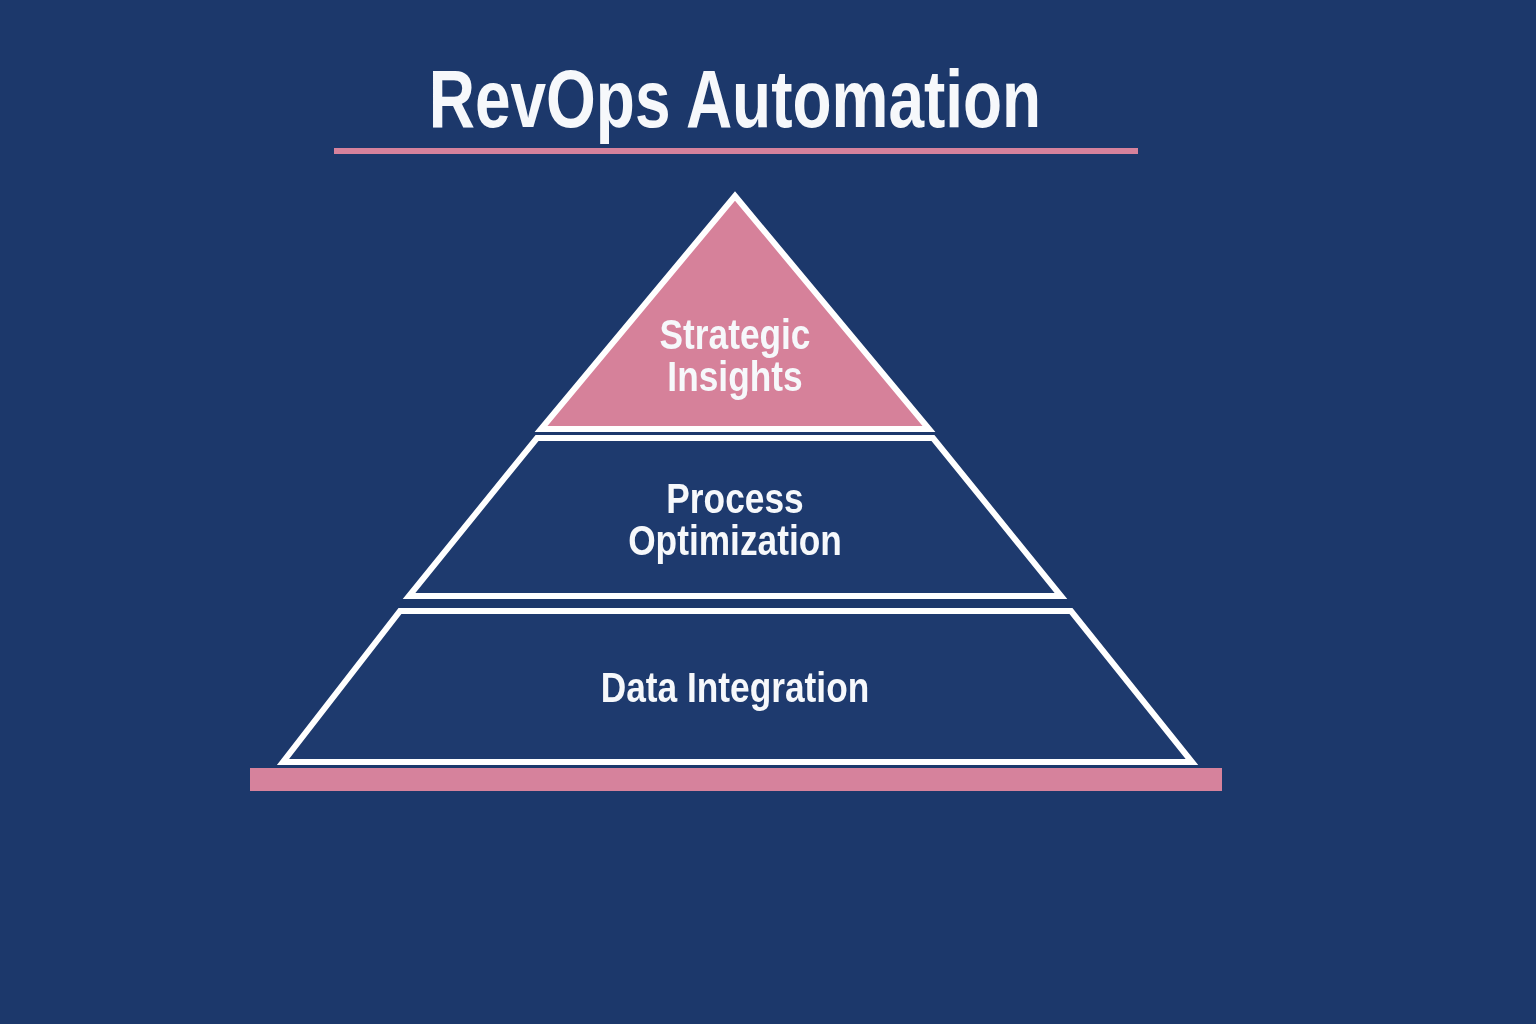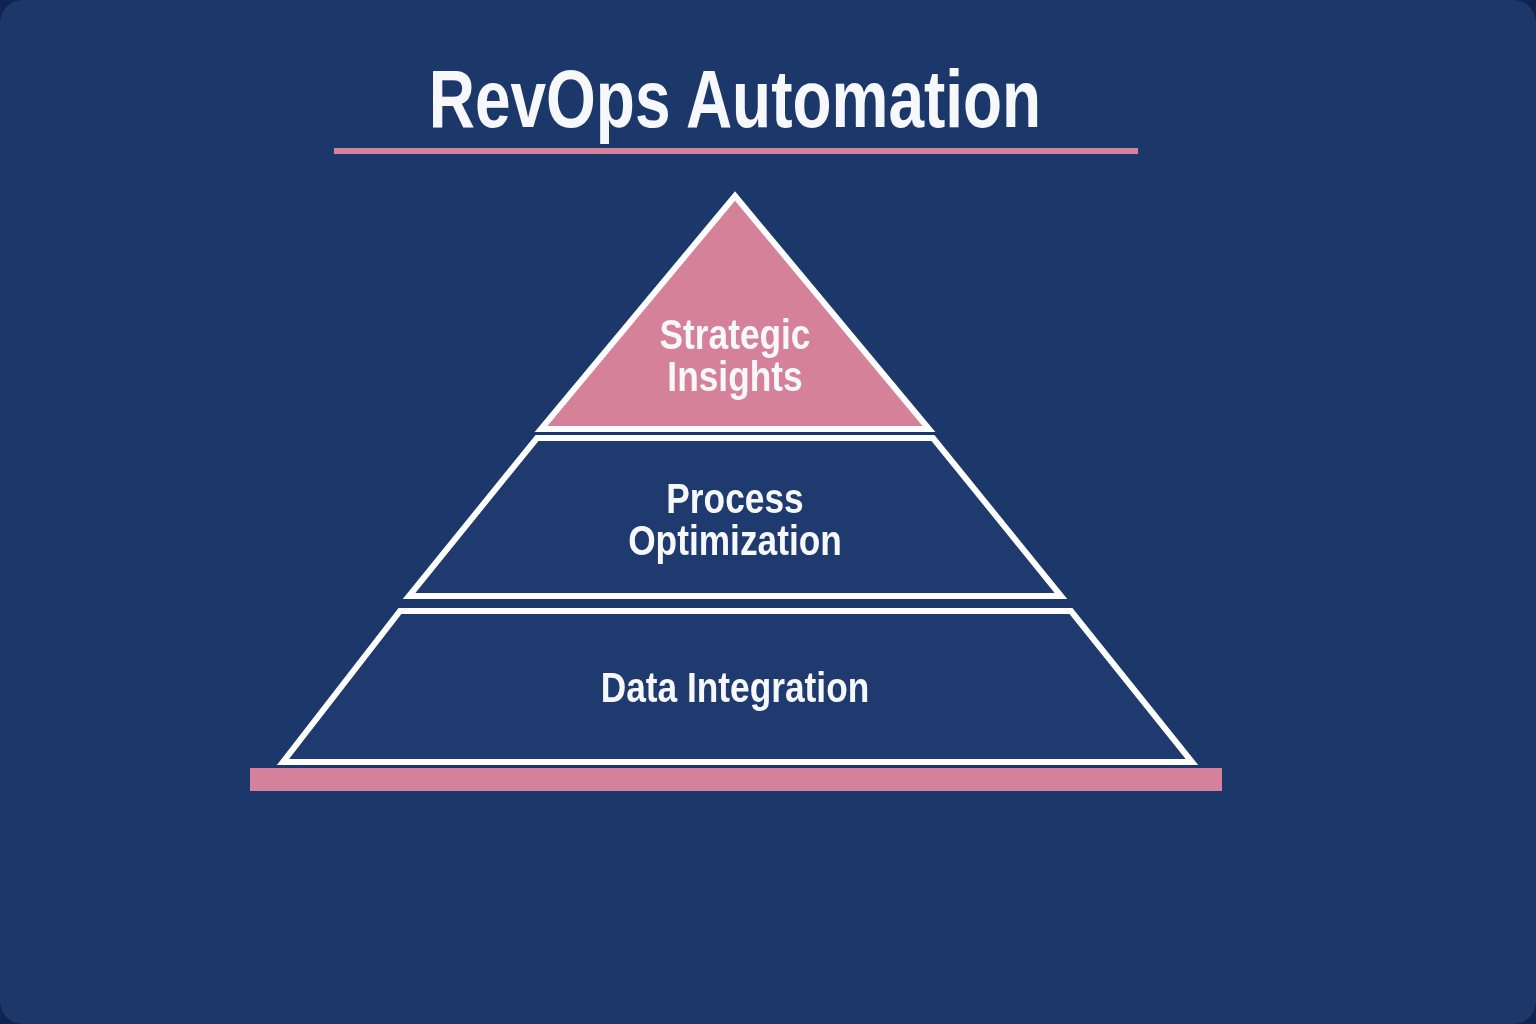--- a/index.html
+++ b/index.html
@@ -7,21 +7,20 @@
     padding: 0;
     background: #0f2450;
   }
   .canvas {
     position: relative;
     width: 1536px;
     height: 1024px;
     overflow: hidden;
     background: #1c386b;
     font-family: "Liberation Sans", sans-serif;
-    border-radius: 23px;
   }
   .page-title {
     position: absolute;
     top: 56px;
     left: 0;
     width: 1470px;
     margin: 0;
     text-align: center;
     font-size: 82px;
     line-height: 86px;

